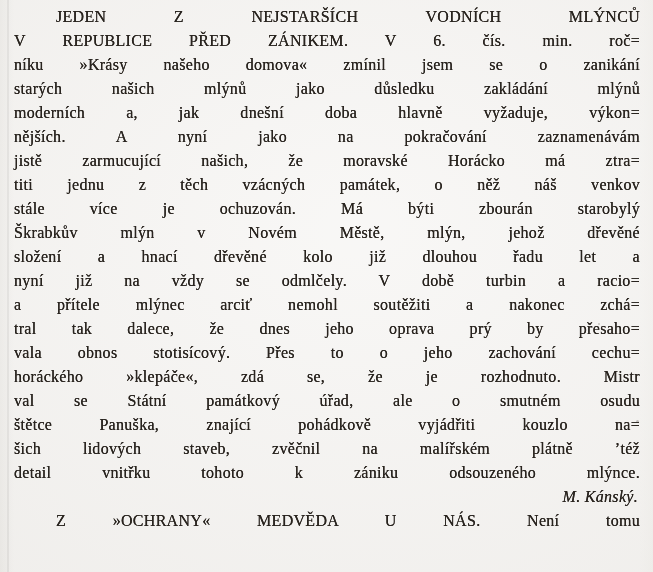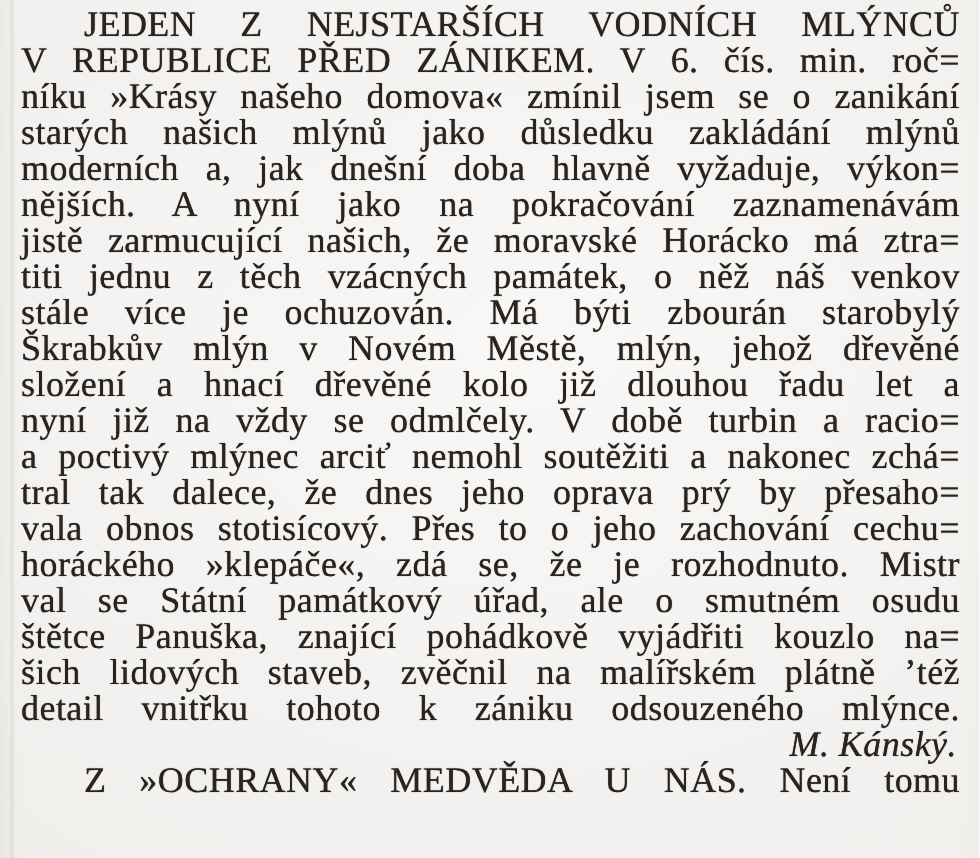--- a/index.html
+++ b/index.html
@@ -17,21 +17,21 @@
       linear-gradient(90deg, #e9e7e3 0px, #f2f0ed 14px, #f2f0ed 640px, #efede9 653px);
     font-family: "Liberation Serif", "DejaVu Serif", serif;
   }
   .text-block {
     position: absolute;
     left: 14px;
     top: 5px;
     width: 626px;
   }
   .line {
-    font-size: 24px;
+    font-size: 16px;
     line-height: 24px;
     height: 24px;
     letter-spacing: 0.3px;
     text-align: justify;
     text-align-last: justify;
     white-space: normal;
     text-shadow: 0 0 0.55px currentColor;
     filter: blur(0.15px);
   }
   .line.indent {
@@ -74,21 +74,21 @@
     <div class="line">níku »Krásy našeho domova« zmínil jsem se o zanikání</div>
     <div class="line">starých našich mlýnů jako důsledku zakládání mlýnů</div>
     <div class="line">moderních a, jak dnešní doba hlavně vyžaduje, výkon=</div>
     <div class="line">nějších. A nyní jako na pokračování zaznamenávám</div>
     <div class="line">jistě zarmucující našich, že moravské Horácko má ztra=</div>
     <div class="line">titi jednu z těch vzácných památek, o něž náš venkov</div>
     <div class="line">stále více je ochuzován. Má býti zbourán starobylý</div>
     <div class="line">Škrabkův mlýn v Novém Městě, mlýn, jehož dřevěné</div>
     <div class="line">složení a hnací dřevěné kolo již dlouhou řadu let a</div>
     <div class="line">nyní již na vždy se odmlčely. V době turbin a racio=</div>
-    <div class="line">a poctivý mlýnec arciť nemohl soutěžiti a nakonec zchá=</div>
+    <div class="line">a přítele mlýnec arciť nemohl soutěžiti a nakonec zchá=</div>
     <div class="line">tral tak dalece, že dnes jeho oprava prý by přesaho=</div>
     <div class="line">vala obnos stotisícový. Přes to o jeho zachování cechu=</div>
     <div class="line">horáckého »klepáče«, zdá se, že je rozhodnuto. Mistr</div>
     <div class="line">val se Státní památkový úřad, ale o smutném osudu</div>
     <div class="line">štětce Panuška, znající pohádkově vyjádřiti kouzlo na=</div>
     <div class="line">šich lidových staveb, zvěčnil na malířském plátně ʼtéž</div>
     <div class="line">detail vnitřku tohoto k zániku odsouzeného mlýnce.</div>
     <div class="line signature">M. Kánský.</div>
     <div class="line indent">Z »OCHRANY« MEDVĚDA U NÁS. Není tomu</div>
   </div>

